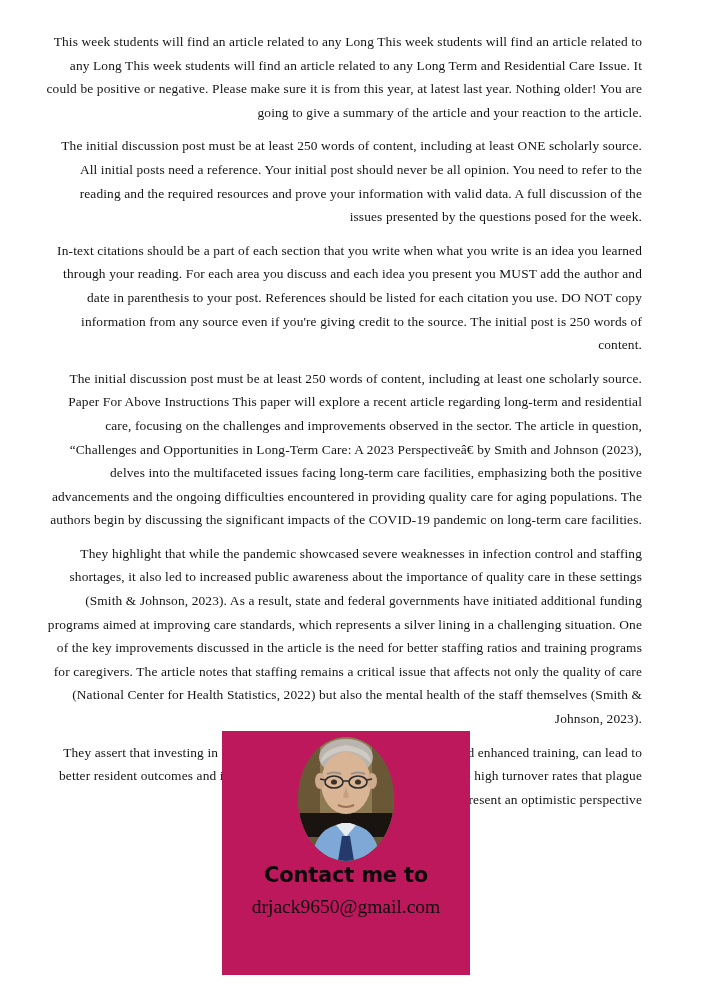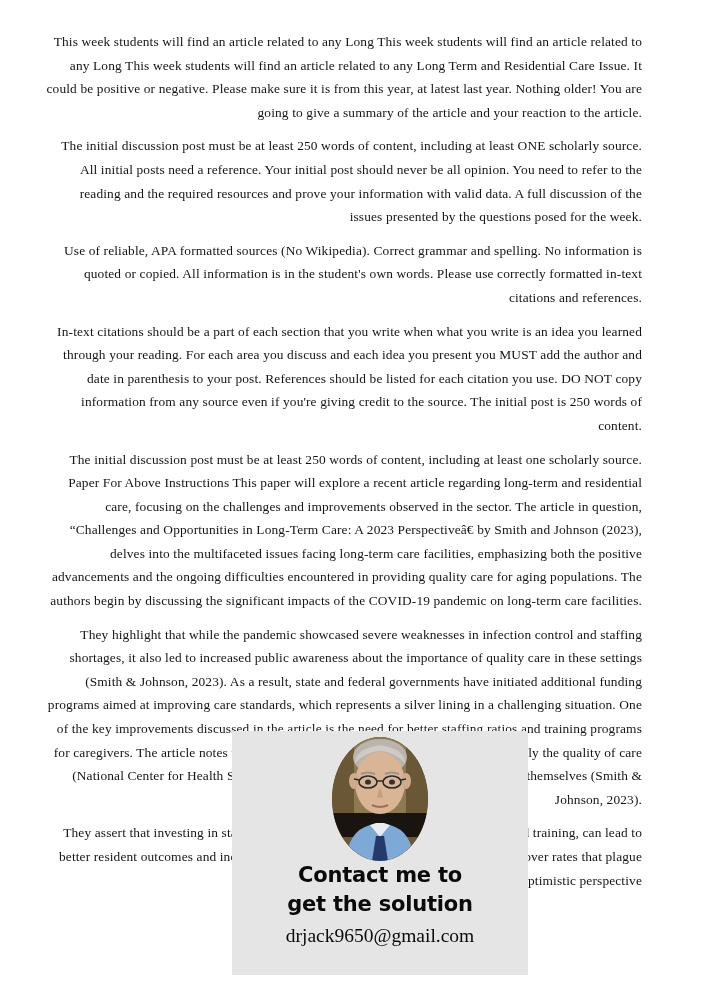--- a/index.html
+++ b/index.html
@@ -36,28 +36,27 @@
     font-size: 13.4px;
     line-height: 23.6px;
     text-align: right;
     letter-spacing: 0.01em;
     color: #141414;
   }
 
   
   .contact-overlay {
     position: absolute;
-    left: 232px;
+    left: 222px;
     top: 731px;
     width: 248px;
     height: 244px;
-    background: #e5e5e5;
+    background: #be185d;
     overflow: hidden;
     z-index: 20;
-    padding-left: 48px;
   }
 
   .portrait {
     position: absolute;
     left: 50%;
     top: 6px;
     transform: translateX(-50%);
     width: 96px;
     height: 124px;
     border-radius: 50% / 50%;
@@ -91,21 +90,20 @@
   }
 </style>
 </head>
 <body>
 
 <div class="page">
 
   <div class="doc-body">
     <p class="para">This week students will find an article related to any Long This week students will find an article related to any Long This week students will find an article related to any Long Term and Residential Care Issue. It could be positive or negative. Please make sure it is from this year, at latest last year. Nothing older! You are going to give a summary of the article and your reaction to the article.</p>
     <p class="para">The initial discussion post must be at least 250 words of content, including at least ONE scholarly source. All initial posts need a reference. Your initial post should never be all opinion. You need to refer to the reading and the required resources and prove your information with valid data. A full discussion of the issues presented by the questions posed for the week.</p>
-    <p class="para">Use of reliable, APA formatted sources (No Wikipedia). Correct grammar and spelling. No information is quoted or copied. All information is in the student's own words. Please use correctly formatted in-text citations and references.</p>
     <p class="para">In-text citations should be a part of each section that you write when what you write is an idea you learned through your reading. For each area you discuss and each idea you present you MUST add the author and date in parenthesis to your post. References should be listed for each citation you use. DO NOT copy information from any source even if you're giving credit to the source. The initial post is 250 words of content.</p>
     <p class="para">The initial discussion post must be at least 250 words of content, including at least one scholarly source. Paper For Above Instructions This paper will explore a recent article regarding long-term and residential care, focusing on the challenges and improvements observed in the sector. The article in question, “Challenges and Opportunities in Long-Term Care: A 2023 Perspectiveâ€ by Smith and Johnson (2023), delves into the multifaceted issues facing long-term care facilities, emphasizing both the positive advancements and the ongoing difficulties encountered in providing quality care for aging populations. The authors begin by discussing the significant impacts of the COVID-19 pandemic on long-term care facilities.</p>
     <p class="para">They highlight that while the pandemic showcased severe weaknesses in infection control and staffing shortages, it also led to increased public awareness about the importance of quality care in these settings (Smith &amp; Johnson, 2023). As a result, state and federal governments have initiated additional funding programs aimed at improving care standards, which represents a silver lining in a challenging situation. One of the key improvements discussed in the article is the need for better staffing ratios and training programs for caregivers. The article notes that staffing remains a critical issue that affects not only the quality of care (National Center for Health Statistics, 2022) but also the mental health of the staff themselves (Smith &amp; Johnson, 2023).</p>
     <p class="para">They assert that investing in staff development, including better wages and enhanced training, can lead to better resident outcomes and increased job satisfaction, thus addressing the high turnover rates that plague the sector. Furthermore, the authors present an optimistic perspective</p>
   </div>
 
   <div class="contact-overlay">
 
     <div class="portrait">
       <svg class="photo-svg" viewBox="0 0 96 124" preserveAspectRatio="none">
@@ -138,19 +136,18 @@
           <path d="M40 68 Q48 72 56 68" stroke="#9c7055" stroke-width="2" fill="none"></path>
           <path d="M14 124 Q16 94 38 88 L58 88 Q80 94 82 124 Z" fill="#7ea8d6"></path>
           <path d="M38 88 L48 100 L58 88 L52 86 L44 86 Z" fill="#e8edf2"></path>
           <path d="M44 99 L52 99 L56 124 L40 124 Z" fill="#243a6b"></path>
         </g>
       </svg>
     </div>
 
     <div class="contact-lines">
       <div class="contact-line">Contact me to</div>
-      <div class="contact-line">get the solution</div>
       <div class="contact-email">drjack9650@gmail.com</div>
     </div>
 
   </div>
 
 </div>
 
 </body></html>

